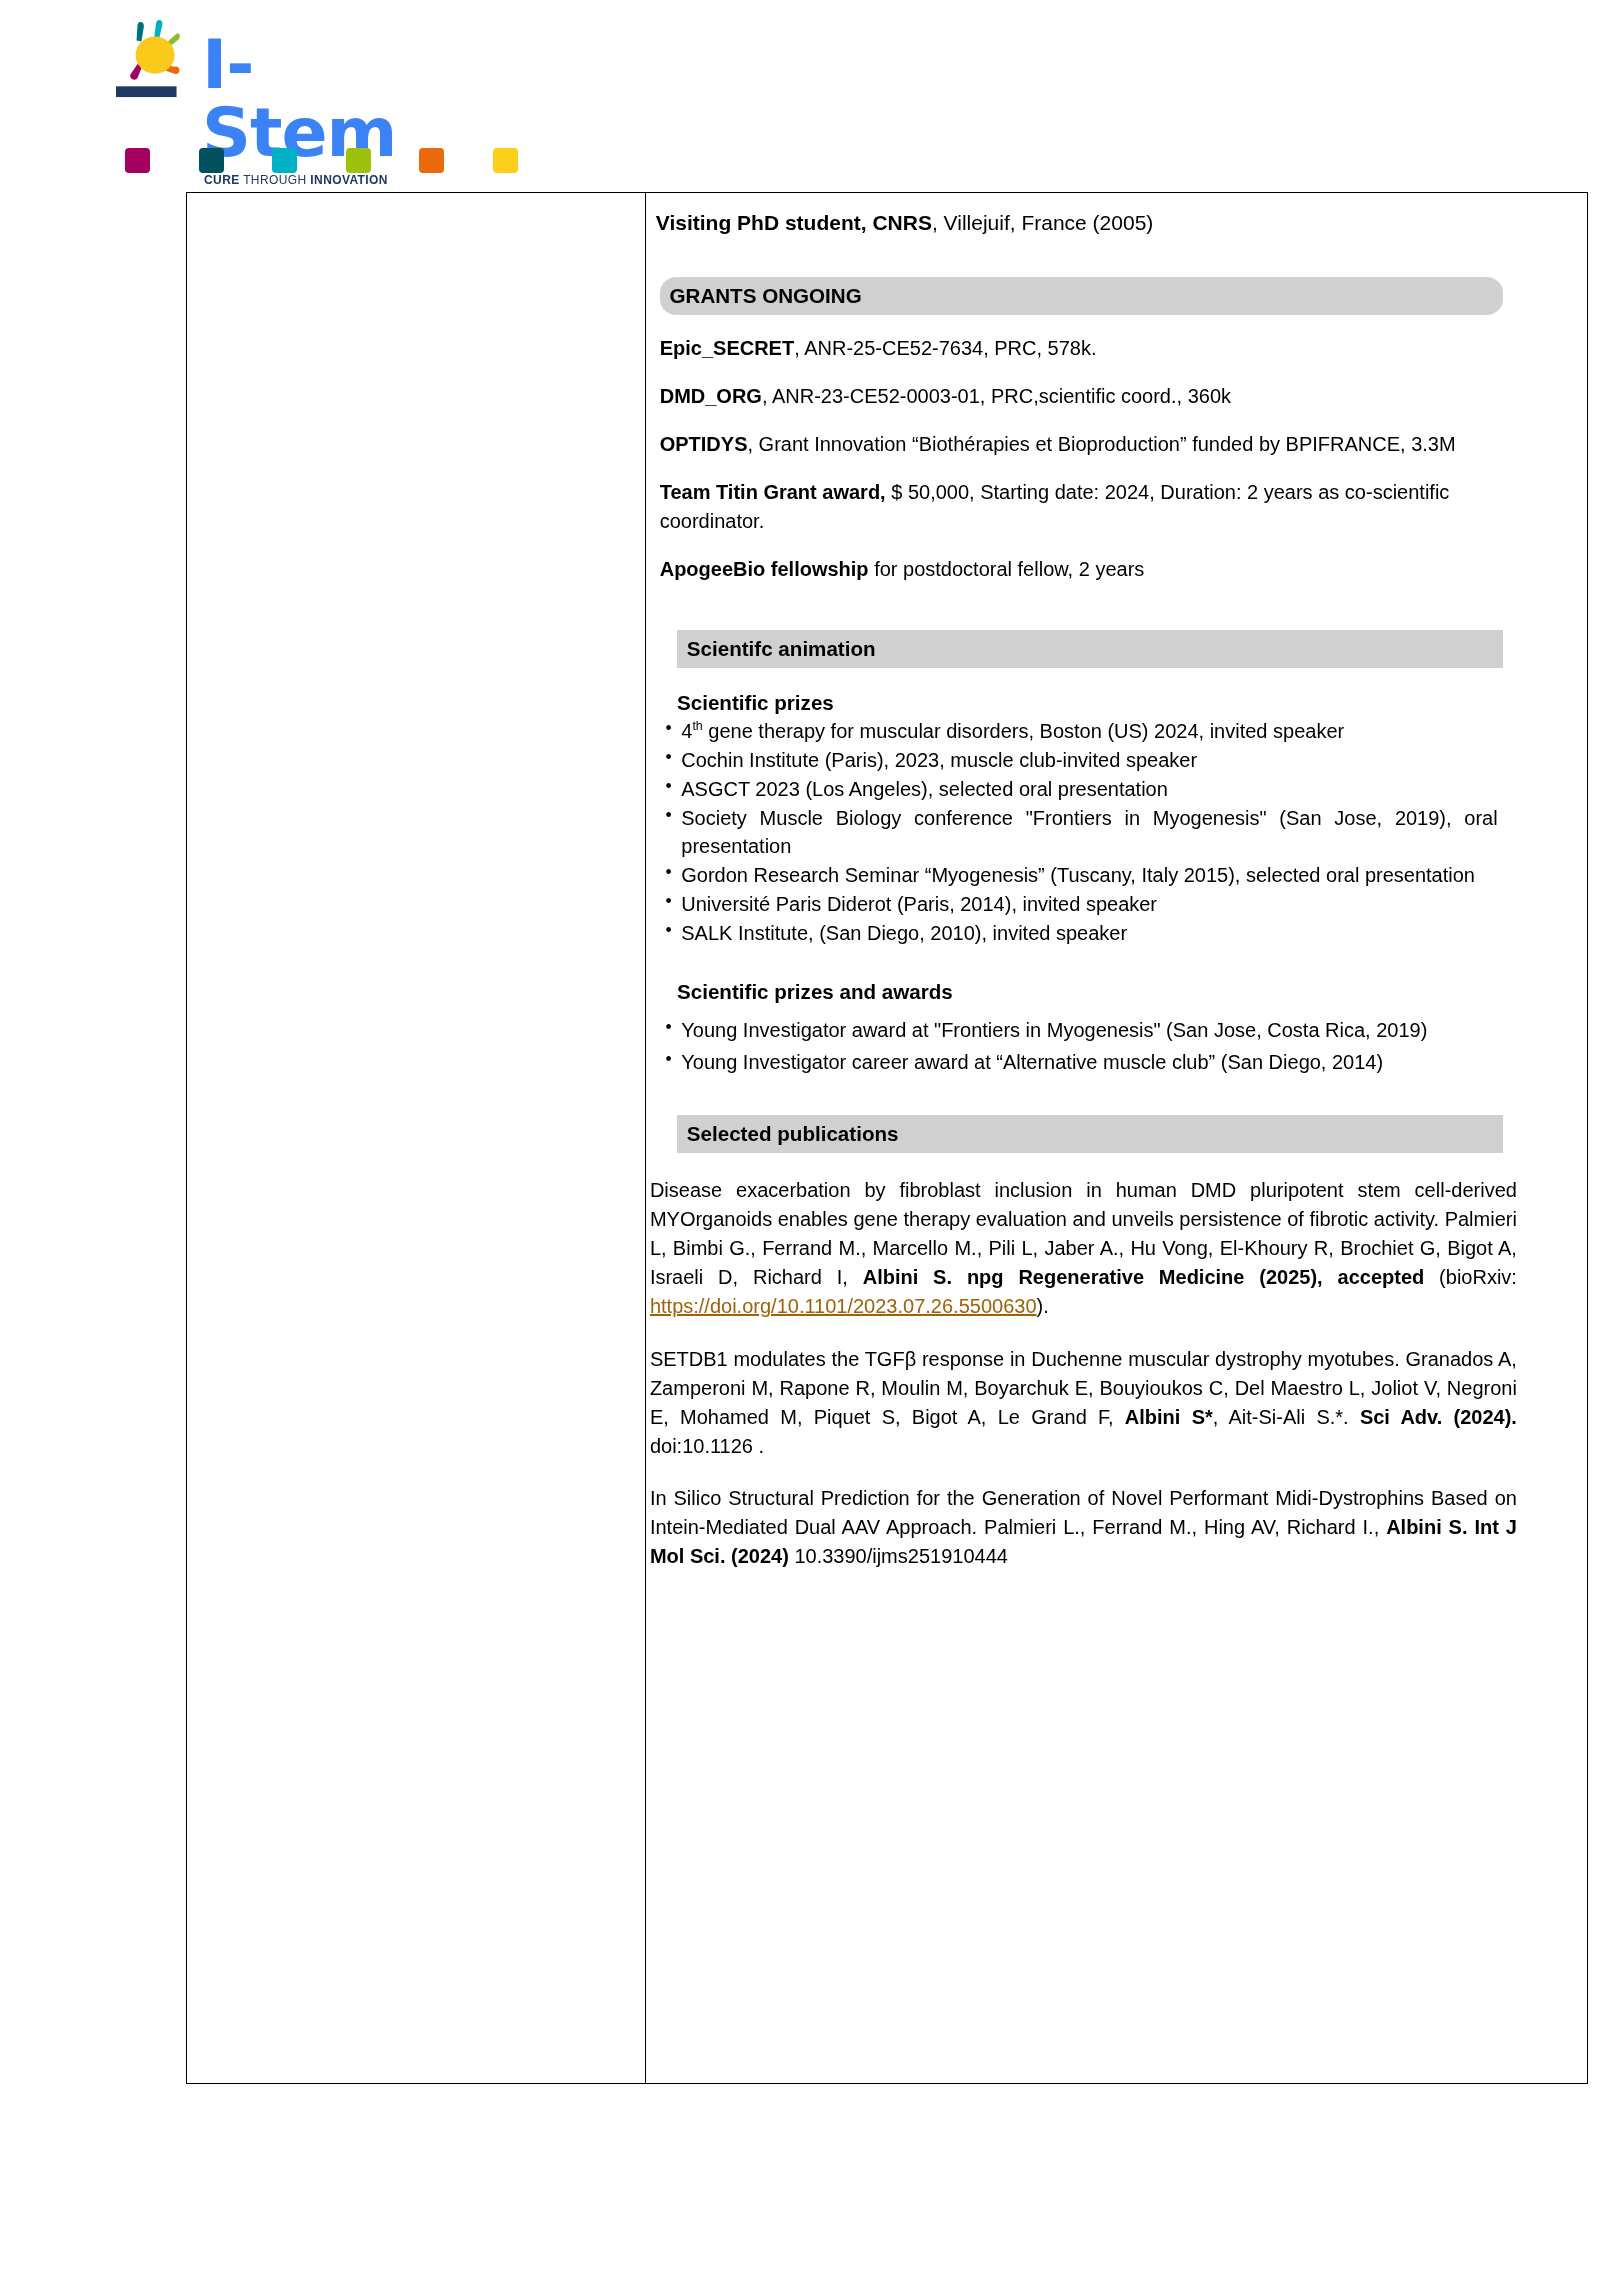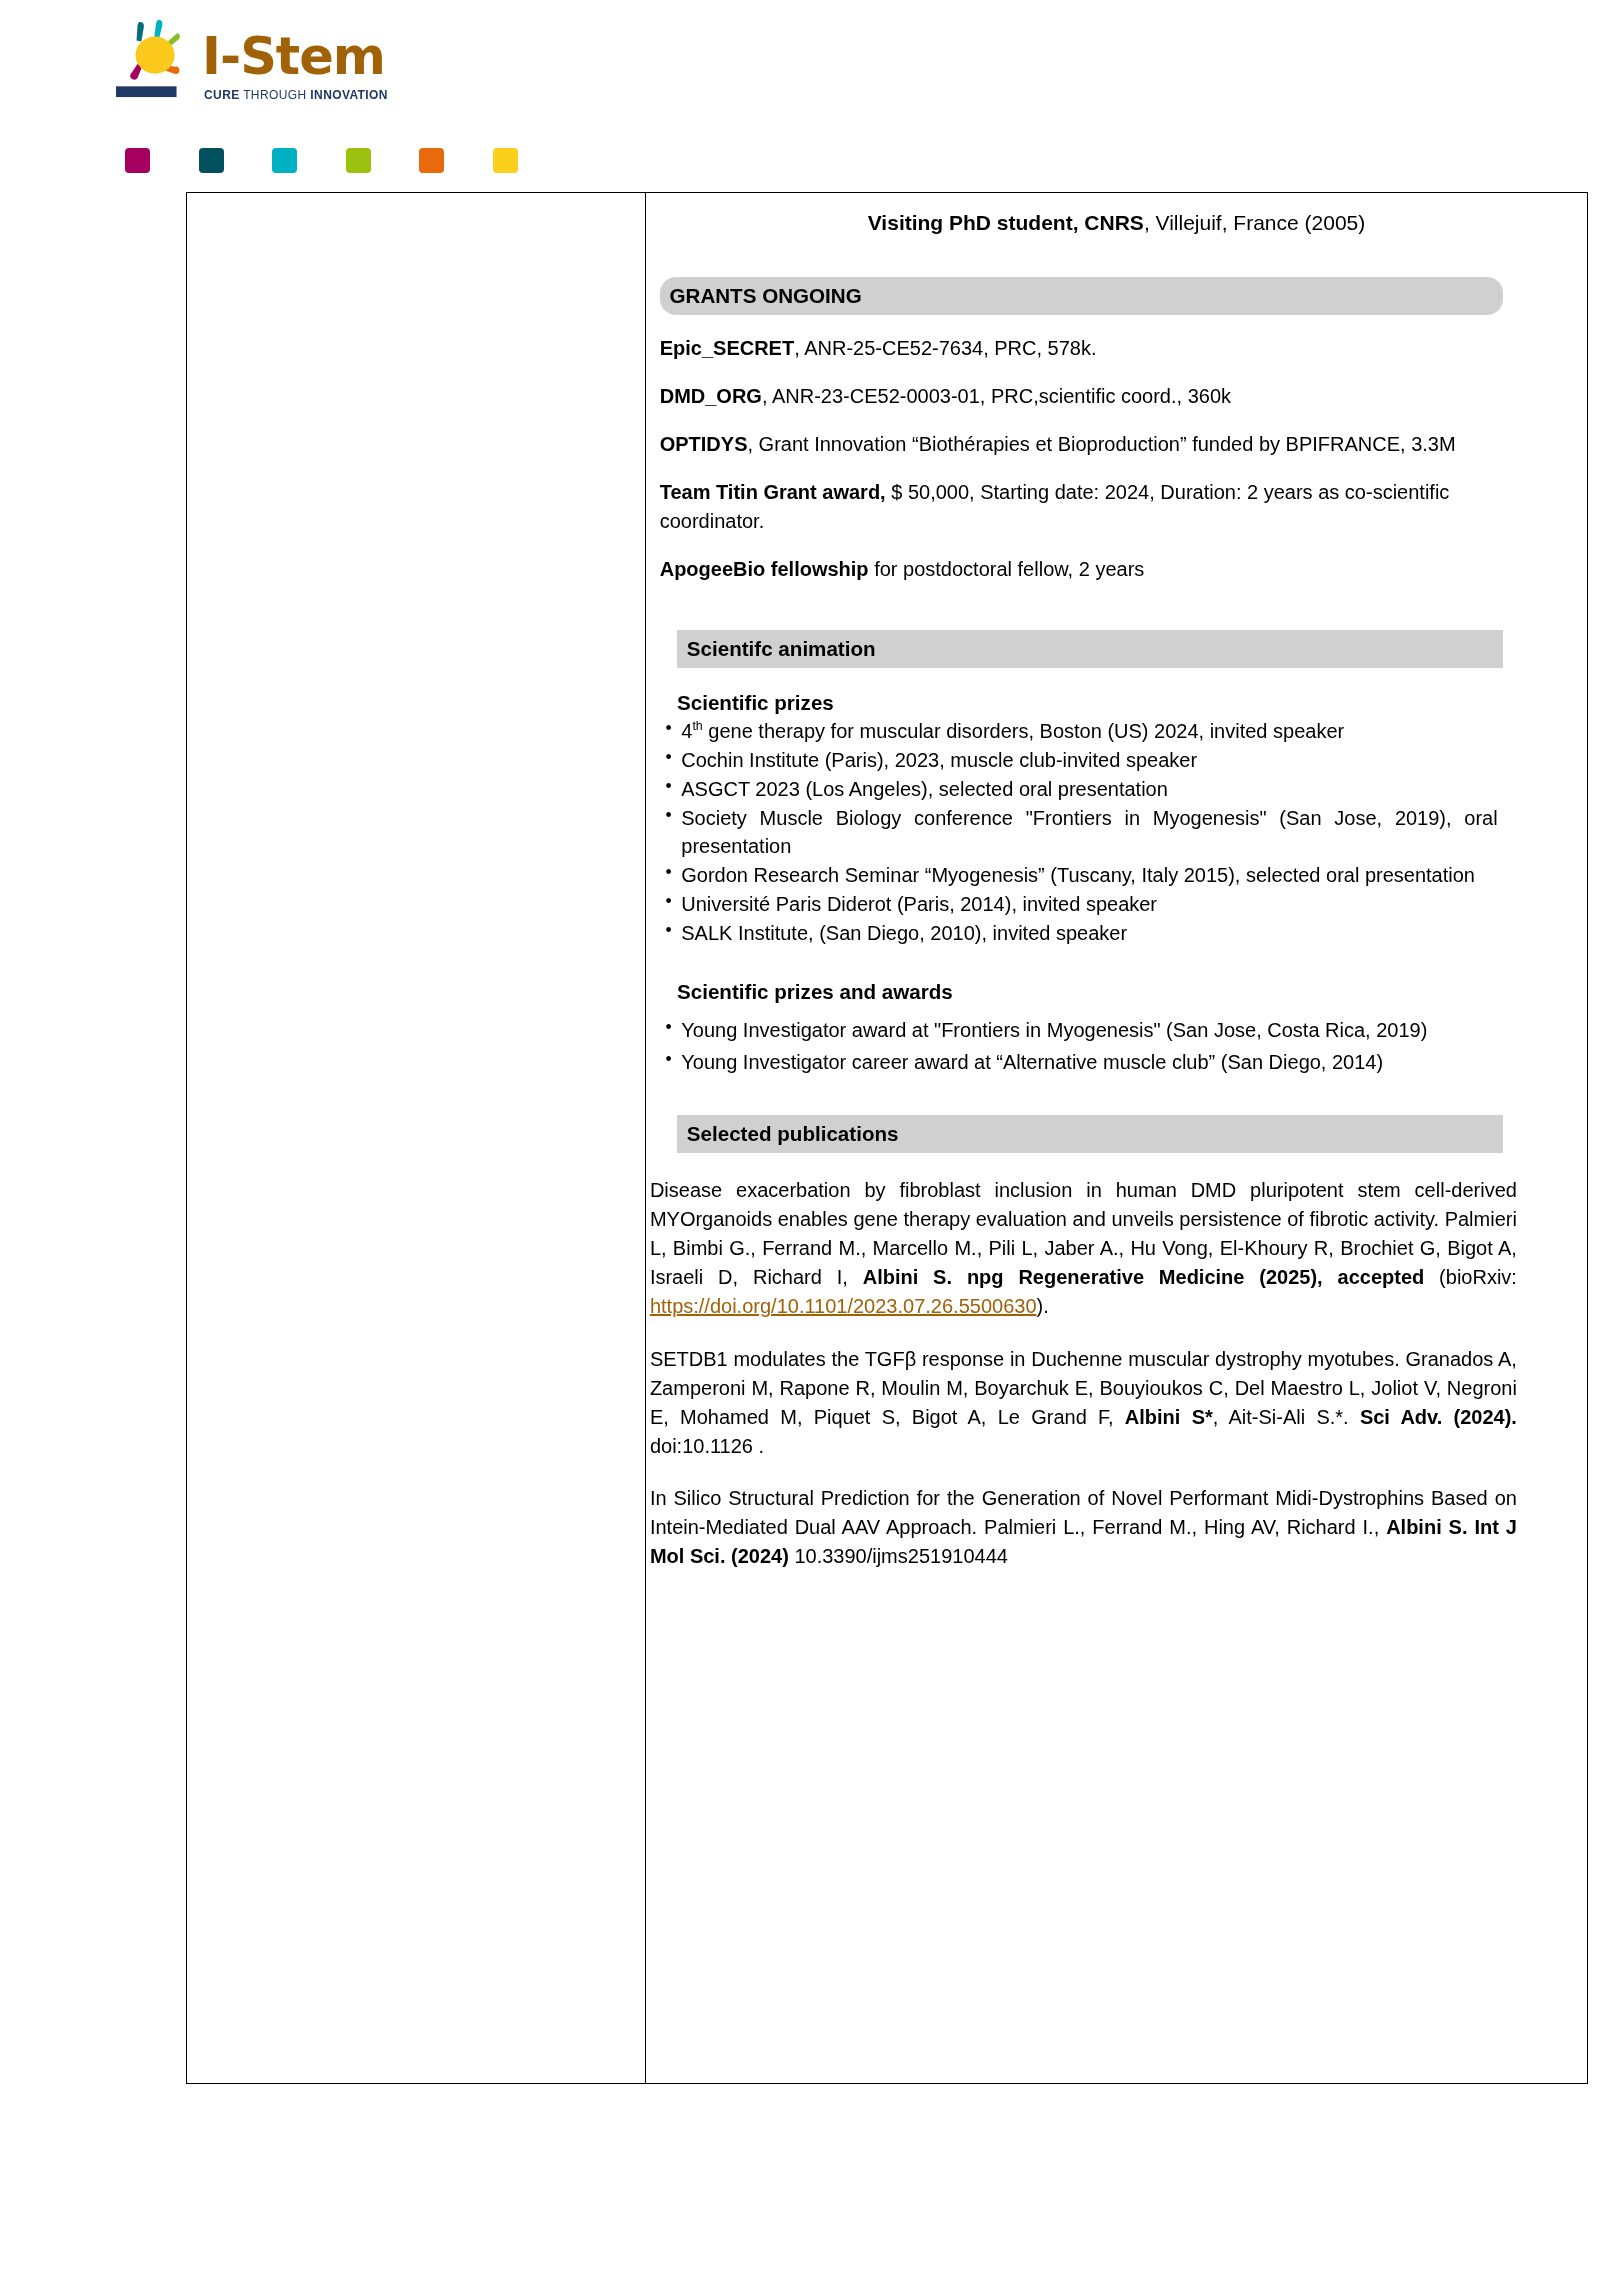--- a/index.html
+++ b/index.html
@@ -36,23 +36,23 @@
     left: 0; top: 0;
     width: 84px; height: 82px;
   }
   .logo-text-block {
     position: absolute;
     left: 86px;
     top: 13.7px;
   }
   .logo-wordmark {
     font-family: "DejaVu Sans", sans-serif;
-    font-size: 51px;
+    font-size: 68px;
     font-weight: 700;
-    color: #a16207;
+    color: #3b82f6;
     letter-spacing: -1px;
     line-height: 1;
   }
   .logo-tagline {
     margin-top: 5.9px;
     margin-left: 2px;
     font-family: "Liberation Sans", sans-serif;
     font-size: 12px;
     letter-spacing: 0.4px;
     color: #1f3864;
@@ -95,21 +95,20 @@
   }
   .col-right {
     flex: 1;
     box-sizing: border-box;
     padding: 0;
     position: relative;
   }
 
   
   .center-line {
-    text-align: center;
     font-size: 21px;
     line-height: 1.3;
     margin: 15.7px 0 0 0;
     padding: 0 9.8px;
   }
   .center-line b { font-weight: 700; }
 
   .bar {
     background: #d0d0d0;
     font-size: 20.6px;

